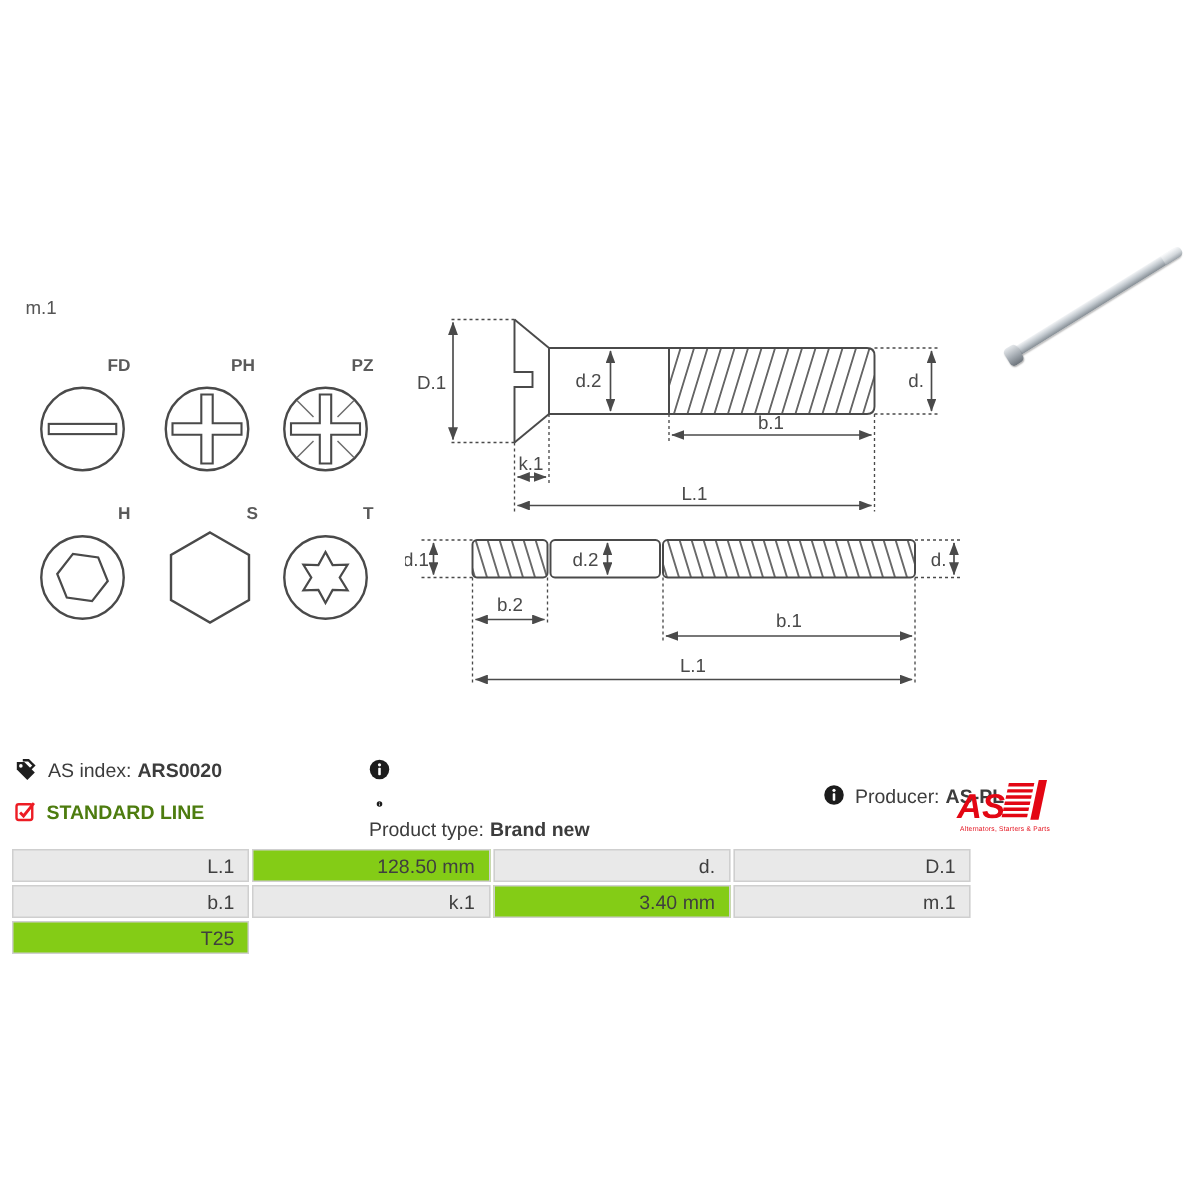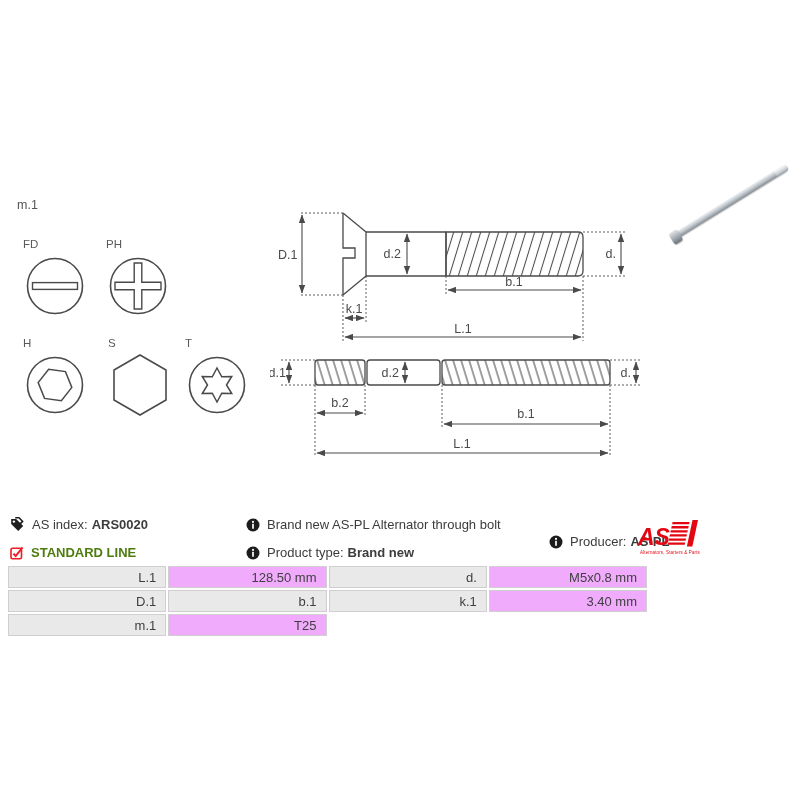--- a/index.html
+++ b/index.html
@@ -2,21 +2,21 @@
 <html><head>
 <meta charset="utf-8">
 <style>
   * { margin:0; padding:0; box-sizing:border-box; }
   html,body { background:#fff; }
   body { font-family:"Liberation Sans","DejaVu Sans",sans-serif; }
   .page { position:relative; width:800px; height:800px; background:#ffffff; overflow:hidden; }
 
   
   .m1-title { position:absolute; left:17px; top:198px; font-size:12.5px; color:#555; }
-  .drive-cell { position:absolute; width:64px; text-align:left; }
+  .drive-cell { position:absolute; width:64px; text-align:right;font-weight:bold; }
   .drive-label { font-size:11.5px; color:#5a5a5a; height:14px; line-height:14px; margin-bottom:3px; }
   .drive-cell svg { display:block; margin:0 auto; }
 
   
   .svg-abs { position:absolute; }
   .dimtext { font-size:12.5px; fill:#4a4a4a; font-family:"Liberation Sans","DejaVu Sans",sans-serif; }
 
   
   .photo { position:absolute; left:655px; top:152px; width:145px; height:96px; }
   .rod-wrap { position:absolute; left:6px; top:46px; width:137px; height:10px;
@@ -24,53 +24,64 @@
   .rod { position:absolute; left:6px; top:1px; width:130px; height:7px; border-radius:3px;
          background:linear-gradient(#f2f4f6, #bfc6cc 50%, #848c93);
          box-shadow:0 1px 1px rgba(0,0,0,0.25); }
   .rod-tip { position:absolute; right:0; top:1px; width:14px; height:7px; border-radius:0 3px 3px 0;
              background:linear-gradient(#fafbfc, #d3d8dc 55%, #9aa1a8); }
   .rod-head { position:absolute; left:0px; top:-1.5px; width:10px; height:13px; border-radius:3px;
               background:linear-gradient(#e6e9ec, #a2a9b0 55%, #6c737a);
               box-shadow:0 1px 1px rgba(0,0,0,0.3); }
 
   
-  .info-row { position:absolute; height:26px; display:flex; align-items:flex-end; gap:7px;
+  .info-row { position:absolute; height:26px; display:flex; align-items:flex-start; gap:7px;
               font-size:13px; color:#3c3c3c; white-space:nowrap; }
   .info-row .b { font-weight:700; }
   .red-text { color:#4d7c0f; font-weight:700; }
   .seg { display:inline-flex; gap:4px; }
 
   .logo-box { position:absolute; left:597px; top:520px; width:70px; height:40px;margin-left:40px; }
 
   
   .spec-table { position:absolute; left:8px; top:566px; width:639px;
                 display:grid; grid-template-columns:repeat(4,1fr); gap:2px; }
   .spec-cell { height:22px; line-height:21px; font-size:13px; color:#3f3f3f;
-               text-align:right; padding-right:9px; border:1px solid #cfcfcf; background:#f0abfc; }
+               text-align:right; padding-right:9px; border:1px solid #cfcfcf; background:#84cc16; }
   .spec-cell.lbl { background:#e9e9e9; }
 </style>
 </head>
 <body>
 
 <div class="page">
 
   <div class="m1-title">m.1</div>
 
   <div class="drive-cell" style="left:23px; top:237px;">
     <div class="drive-label">FD</div>
     <svg width="64" height="64" viewBox="0 0 64 64">
       <circle cx="32" cy="32" r="27.5" fill="none" stroke="#4a4a4a" stroke-width="1.6"></circle>
       <rect x="9.5" y="28.6" width="45" height="6.8" fill="#fff" stroke="#4a4a4a" stroke-width="1.4"></rect>
     </svg>
   </div>
   <div class="drive-cell" style="left:106px; top:237px;">
     <div class="drive-label">PH</div>
     <svg width="64" height="64" viewBox="0 0 64 64">
       <circle cx="32" cy="32" r="27.5" fill="none" stroke="#4a4a4a" stroke-width="1.6"></circle>
+      <path d="M28.2,9 h7.6 v19.2 h19.2 v7.6 h-19.2 v19.2 h-7.6 v-19.2 h-19.2 v-7.6 h19.2 Z" fill="#fff" stroke="#4a4a4a" stroke-width="1.4"></path>
+    </svg>
+  </div>
+  <div class="drive-cell" style="left:185px; top:237px;">
+    <div class="drive-label">PZ</div>
+    <svg width="64" height="64" viewBox="0 0 64 64">
+      <circle cx="32" cy="32" r="27.5" fill="none" stroke="#4a4a4a" stroke-width="1.6"></circle>
+      <line x1="13" y1="13" x2="24" y2="24" stroke="#6a6a6a" stroke-width="1"></line>
+      <line x1="51" y1="13" x2="40" y2="24" stroke="#6a6a6a" stroke-width="1"></line>
+      <line x1="13" y1="51" x2="24" y2="40" stroke="#6a6a6a" stroke-width="1"></line>
+      <line x1="51" y1="51" x2="40" y2="40" stroke="#6a6a6a" stroke-width="1"></line>
       <path d="M28.2,9 h7.6 v19.2 h19.2 v7.6 h-19.2 v19.2 h-7.6 v-19.2 h-19.2 v-7.6 h19.2 Z" fill="#fff" stroke="#4a4a4a" stroke-width="1.4"></path>
     </svg>
   </div>
   <div class="drive-cell" style="left:23px; top:336px;">
     <div class="drive-label">H</div>
     <svg width="64" height="64" viewBox="0 0 64 64">
       <circle cx="32" cy="32" r="27.5" fill="none" stroke="#4a4a4a" stroke-width="1.6"></circle>
       <polygon points="49,32 40.5,46.7 23.5,46.7 15,32 23.5,17.3 40.5,17.3" fill="none" stroke="#4a4a4a" stroke-width="1.5" transform="rotate(8 32 32)"></polygon>
     </svg>
   </div>
@@ -202,24 +213,23 @@
     </svg>
     <span class="red-text">STANDARD LINE</span>
   </div>
 
   <div class="info-row" style="left:246px; top:506px;">
     <svg width="14" height="14" viewBox="0 0 14 14">
       <circle cx="7" cy="7" r="6.5" fill="#1c1c1c"></circle>
       <circle cx="7" cy="3.9" r="1.05" fill="#fff"></circle>
       <rect x="6.15" y="5.8" width="1.7" height="5" rx="0.5" fill="#fff"></rect>
     </svg>
-    <span>Brand new AS-PL Alternator through bolt</span>
-  </div>
-
-  <div class="info-row" style="left:246px; top:534px;">
+  </div>
+
+  <div class="info-row" style="left:246px; top:534px;flex-direction:column;">
     <svg width="14" height="14" viewBox="0 0 14 14">
       <circle cx="7" cy="7" r="6.5" fill="#1c1c1c"></circle>
       <circle cx="7" cy="3.9" r="1.05" fill="#fff"></circle>
       <rect x="6.15" y="5.8" width="1.7" height="5" rx="0.5" fill="#fff"></rect>
     </svg>
     <span class="seg">
       <span>Product type:</span>
       <span class="b">Brand new</span>
     </span>
   </div>
@@ -249,21 +259,20 @@
         <rect x="49.5" y="0" width="5.5" height="26.5"></rect>
       </g>
       <text x="33" y="34" text-anchor="middle" font-size="4.6" fill="#e30613" letter-spacing="0.2" textLength="60" lengthAdjust="spacingAndGlyphs" font-family="Liberation Sans, DejaVu Sans, sans-serif">Alternators, Starters &amp; Parts</text>
     </svg>
   </div>
 
   <div class="spec-table">
     <div class="spec-cell lbl">L.1</div>
     <div class="spec-cell">128.50 mm</div>
     <div class="spec-cell lbl">d.</div>
-    <div class="spec-cell">M5x0.8 mm</div>
     <div class="spec-cell lbl">D.1</div>
     <div class="spec-cell lbl">b.1</div>
     <div class="spec-cell lbl">k.1</div>
     <div class="spec-cell">3.40 mm</div>
     <div class="spec-cell lbl">m.1</div>
     <div class="spec-cell">T25</div>
   </div>
 
 </div>
 

